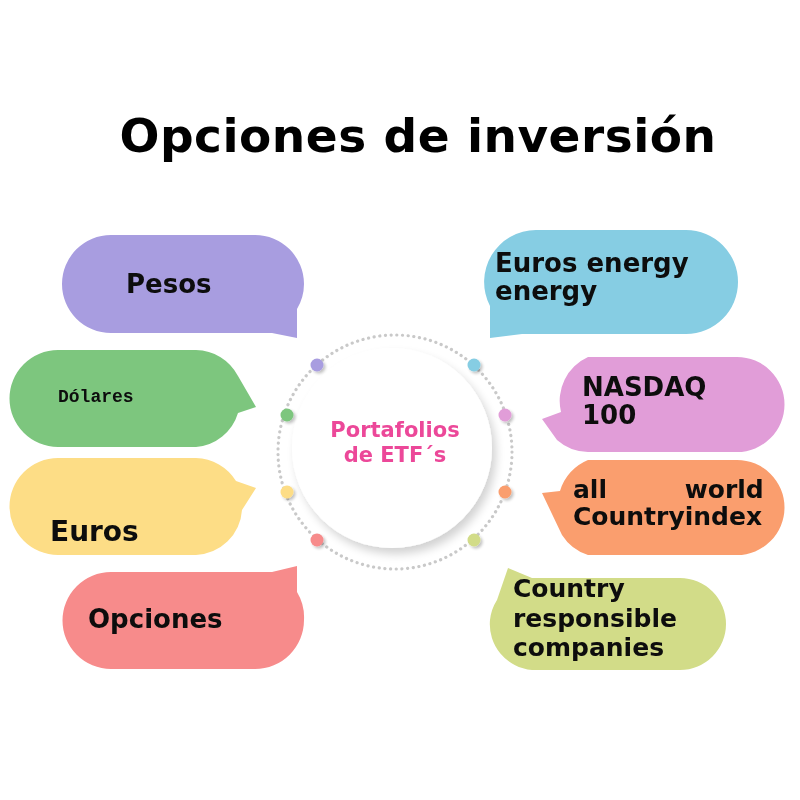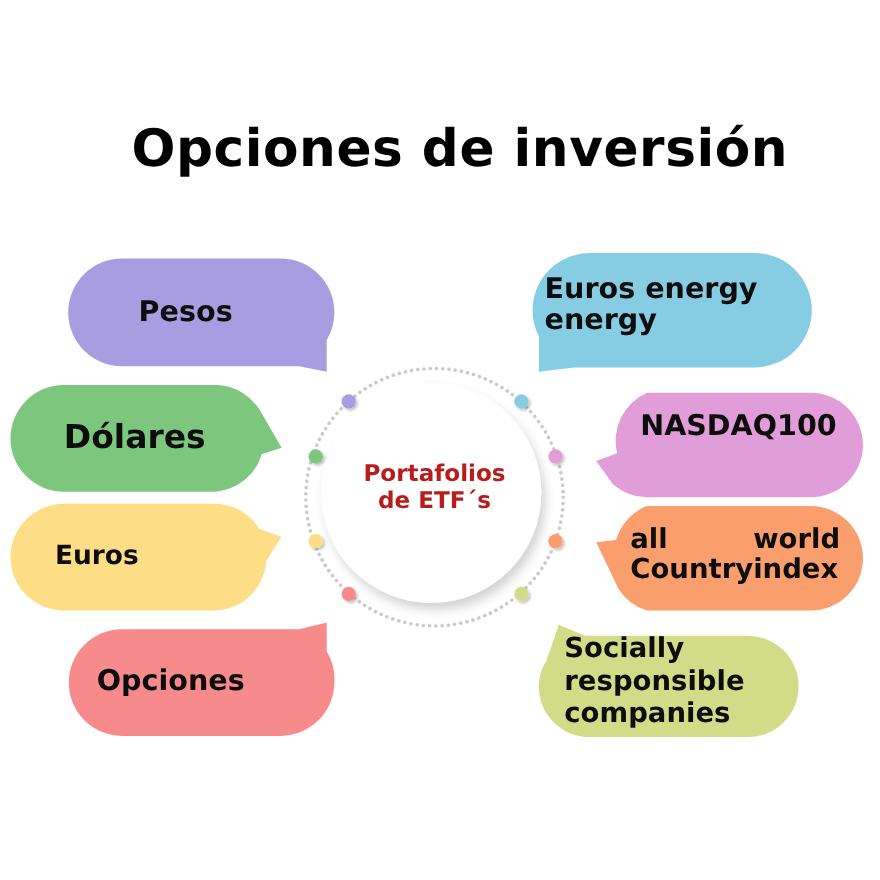--- a/index.html
+++ b/index.html
@@ -7,21 +7,21 @@
          font-family: "Liberation Sans", "DejaVu Sans", sans-serif; }
   .title { position: absolute; left: 0; top: 108px; width: 800px; text-align: center;
            font-size: 47px; font-weight: 700; color: #000; letter-spacing: 0.5px;
            font-family: "DejaVu Sans", sans-serif; margin-left: 18px; }
   svg.diagram { position: absolute; left: 0; top: 0; }
   .bubble-text { position: absolute; display: flex; align-items: center;
                  font-family: "DejaVu Sans", sans-serif; font-weight: 700;
                  color: #0d0d0d; line-height: 1.08; }
   .center-text { position: absolute; left: 295px; top: 418px; width: 200px; text-align: center;
                  font-family: "DejaVu Sans", sans-serif; font-weight: 700; font-size: 21px;
-                 line-height: 1.2; color: #b91c1c; }
+                 line-height: 1.2; color: #ec4899; }
   .center-text span { display: block; }
 </style>
 </head>
 <body>
 
 <div class="title">Opciones de inversión</div>
 
 <svg class="diagram" width="800" height="800" viewBox="0 0 800 800">
   <defs>
     <filter id="shadow" x="-30%" y="-30%" width="160%" height="160%">
@@ -84,38 +84,38 @@
     <circle cx="287" cy="492" r="6.5" fill="#FDDD86"></circle>
     <circle cx="317" cy="540" r="6.5" fill="#F78B8B"></circle>
     <circle cx="474" cy="365" r="6.5" fill="#86CDE3"></circle>
     <circle cx="505" cy="415" r="6.5" fill="#E19DD8"></circle>
     <circle cx="505" cy="492" r="6.5" fill="#FA9E6E"></circle>
     <circle cx="474" cy="540" r="6.5" fill="#D2DC88"></circle>
   </g>
 </svg>
 
 <div class="bubble-text" style="left:126px; top:262px; height:44px; font-size:26px;text-align:center;">Pesos</div>
-<div class="bubble-text" style="left:58px; top:376px; height:44px; font-size:30px;">Dólares</div>
-<div class="bubble-text" style="left:50px; top:484px; height:44px; font-size:24px;">Euros</div>
+<div class="bubble-text" style="left:58px; top:376px; height:44px; font-size:18px;font-family:Liberation Mono, monospace;">Dólares</div>
+<div class="bubble-text" style="left:50px; top:510px; height:44px; font-size:28px;">Euros</div>
 <div class="bubble-text" style="left:88px; top:597px; height:44px; font-size:26px;">Opciones</div>
 
 <div class="bubble-text" style="left:495px; top:249px; width:240px; font-size:26px; flex-direction:column; align-items:flex-start;">
   <span>Euros energy</span>
   <span>energy</span>
 </div>
-<div class="bubble-text" style="left:582px; top:373px; width:190px; font-size:26px; align-items:flex-start;">
+<div class="bubble-text" style="left:582px; top:373px; width:190px; font-size:26px; flex-direction:column; align-items:flex-start;">
   <span>NASDAQ</span>
   <span>100</span>
 </div>
 <div class="bubble-text" style="left:573px; top:476px; width:215px; font-size:25px; align-items:flex-end;">
   <span>all Country</span>
   <span>world index</span>
 </div>
 <div class="bubble-text" style="left:513px; top:574px; width:220px; font-size:25px; line-height:1.18; flex-direction:column; align-items:flex-start;">
-  <span>Socially</span>
+  <span>Country</span>
   <span>responsible</span>
   <span>companies</span>
 </div>
 
 <div class="center-text">
   <span>Portafolios</span>
   <span>de ETF´s</span>
 </div>
 
 </body></html>

